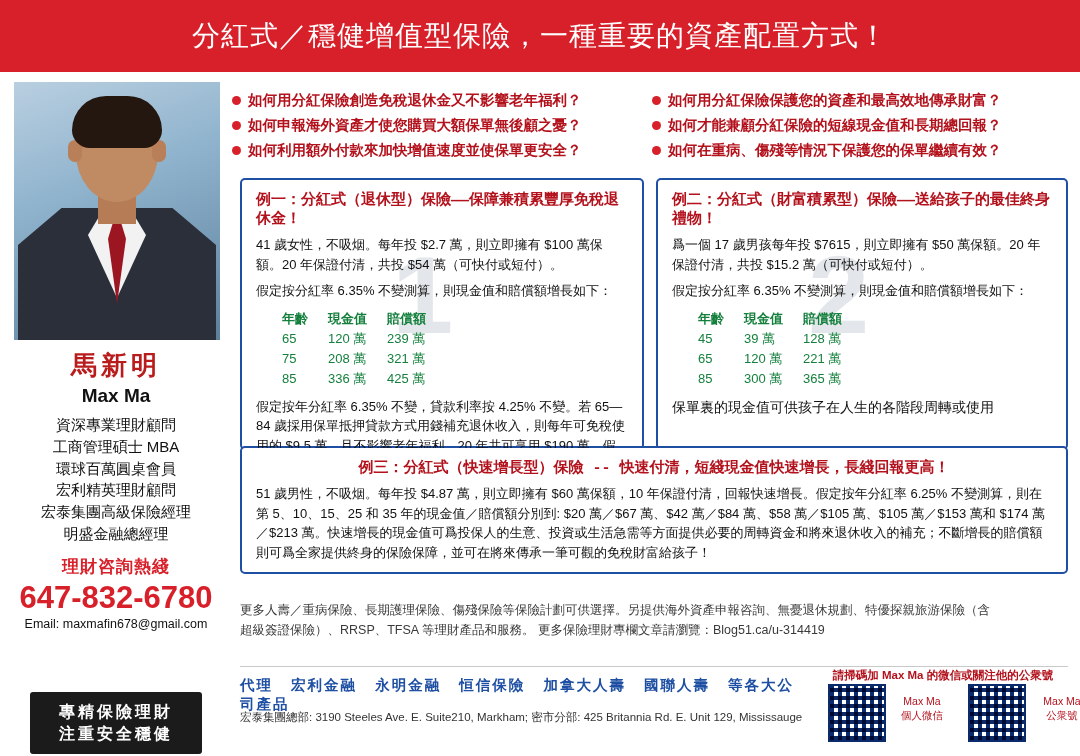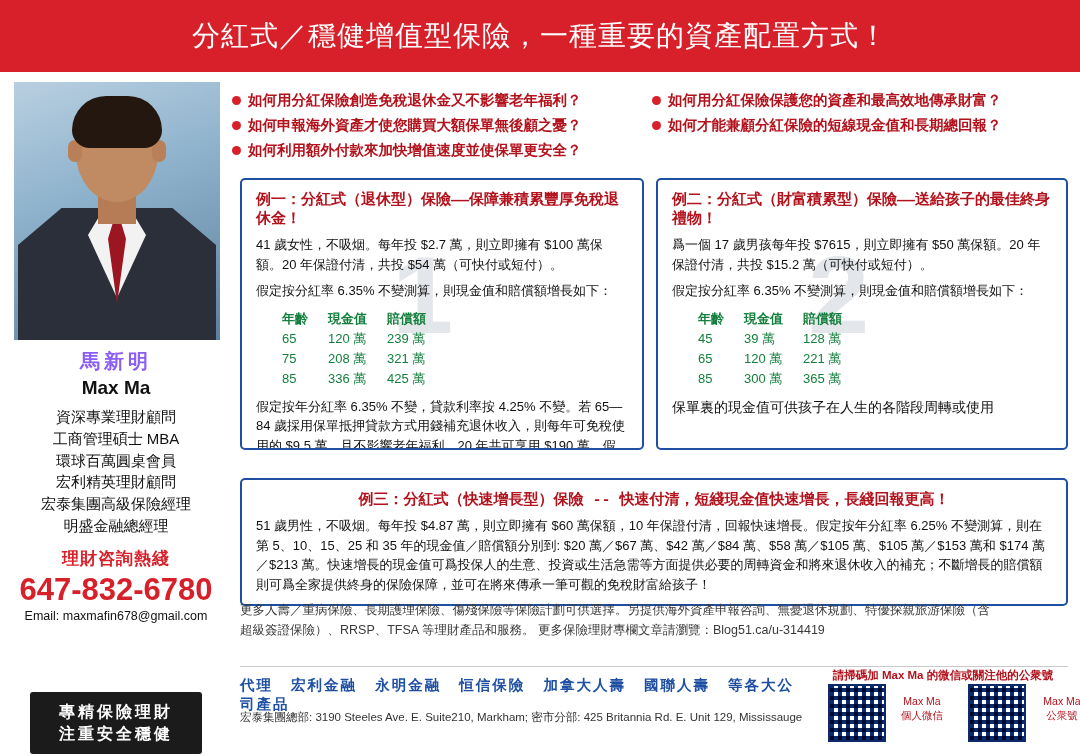--- a/index.html
+++ b/index.html
@@ -55,21 +55,21 @@
     position:absolute; left:74px; top:126px; width:58px; height:90px;
     background:#f2f2f2;
     clip-path:polygon(28% 0%,72% 0%,100% 30%,50% 100%,0% 30%);
   }
   .p-tie {
     position:absolute; left:94px; top:136px; width:18px; height:86px;
     background:#9c1622;
     clip-path:polygon(35% 0%,65% 0%,100% 24%,50% 100%,0% 24%);
   }
 
-  .name-cn { margin-top:276px; font-size:20px; font-weight:bold; color:#8b5cf6; letter-spacing:4px; }
+  .name-cn { margin-top:276px; font-size:26px; font-weight:bold; color:#b91c1c; letter-spacing:4px; }
   .name-en { font-size:19px; font-weight:bold; color:#111; margin-top:2px; }
   .cred { font-size:15px; color:#111; margin-top:7px; line-height:1.45; }
   .hotline { color:#d8202a; font-size:17px; font-weight:bold; margin-top:10px; letter-spacing:1px; }
   .phone { color:#d8202a; font-size:31px; font-weight:bold; letter-spacing:0px; margin-top:2px; }
   .email { font-size:12.5px; color:#111; margin-top:1px; }
   .seal {
     position:absolute; left:30px; top:620px; width:172px; height:62px;
     background:#1b1b1b; color:#fff; border-radius:3px;
     display:flex; flex-direction:column; align-items:center; justify-content:center;
     font-size:16px; font-weight:bold; letter-spacing:3px; line-height:1.35;
@@ -94,21 +94,21 @@
   .box-head { color:#b3121c; font-weight:bold; font-size:15px; margin-bottom:7px;font-family:Liberation Mono, monospace; }
   .box p { margin:0 0 7px 0; font-size:13px; color:#111; line-height:1.5; }
   .wm {
     position:absolute; font-size:110px; font-weight:bold; color:#e3e6ea;
     z-index:0; line-height:1;
   }
   .box .content { position:relative; z-index:1; }
 
   #ex1 { left:240px; top:178px; width:404px; height:272px; }
   #ex2 { left:656px; top:178px; width:412px; height:272px; }
-  #ex3 { left:240px; top:478px; width:828px; height:128px; }
+  #ex3 { left:240px; top:446px; width:828px; height:128px; }
 
   table.fig { border-collapse:collapse; margin:8px 0 8px 26px; font-size:13px; color:#15803d; }
   table.fig th { font-weight:bold; padding:1px 20px 1px 0; text-align:left; }
   table.fig td { padding:1px 20px 1px 0; }
 
   .indent { margin-left:16px; }
 
   
   .footer-note {
     position:absolute; left:240px; top:600px; width:828px; height:56px;
@@ -204,20 +204,24 @@
       <span class="dot"></span>
       <span>如何申報海外資產才使您購買大額保單無後顧之憂？</span>
     </div>
     <div class="bullet">
       <span class="dot"></span>
       <span>如何才能兼顧分紅保險的短線現金值和長期總回報？</span>
     </div>
     <div class="bullet">
       <span class="dot"></span>
       <span>如何利用額外付款來加快增值速度並使保單更安全？</span>
+    </div>
+    <div class="bullet">
+      <span class="dot"></span>
+      <span>如何在重病、傷殘等情況下保護您的保單繼續有效？</span>
     </div>
   </div>
 
   <div class="box" id="ex1">
     <div class="wm" style="left:150px; top:60px;">1</div>
     <div class="content">
       <div class="box-head">例一：分紅式（退休型）保險——保障兼積累豐厚免稅退休金！</div>
       <p>41 歲女性，不吸烟。每年投 $2.7 萬，則立即擁有 $100 萬保額。20 年保證付清，共投 $54 萬（可快付或短付）。</p>
       <p class="indent">假定按分紅率 6.35% 不變測算，則現金值和賠償額增長如下：</p>
       <table class="fig">

